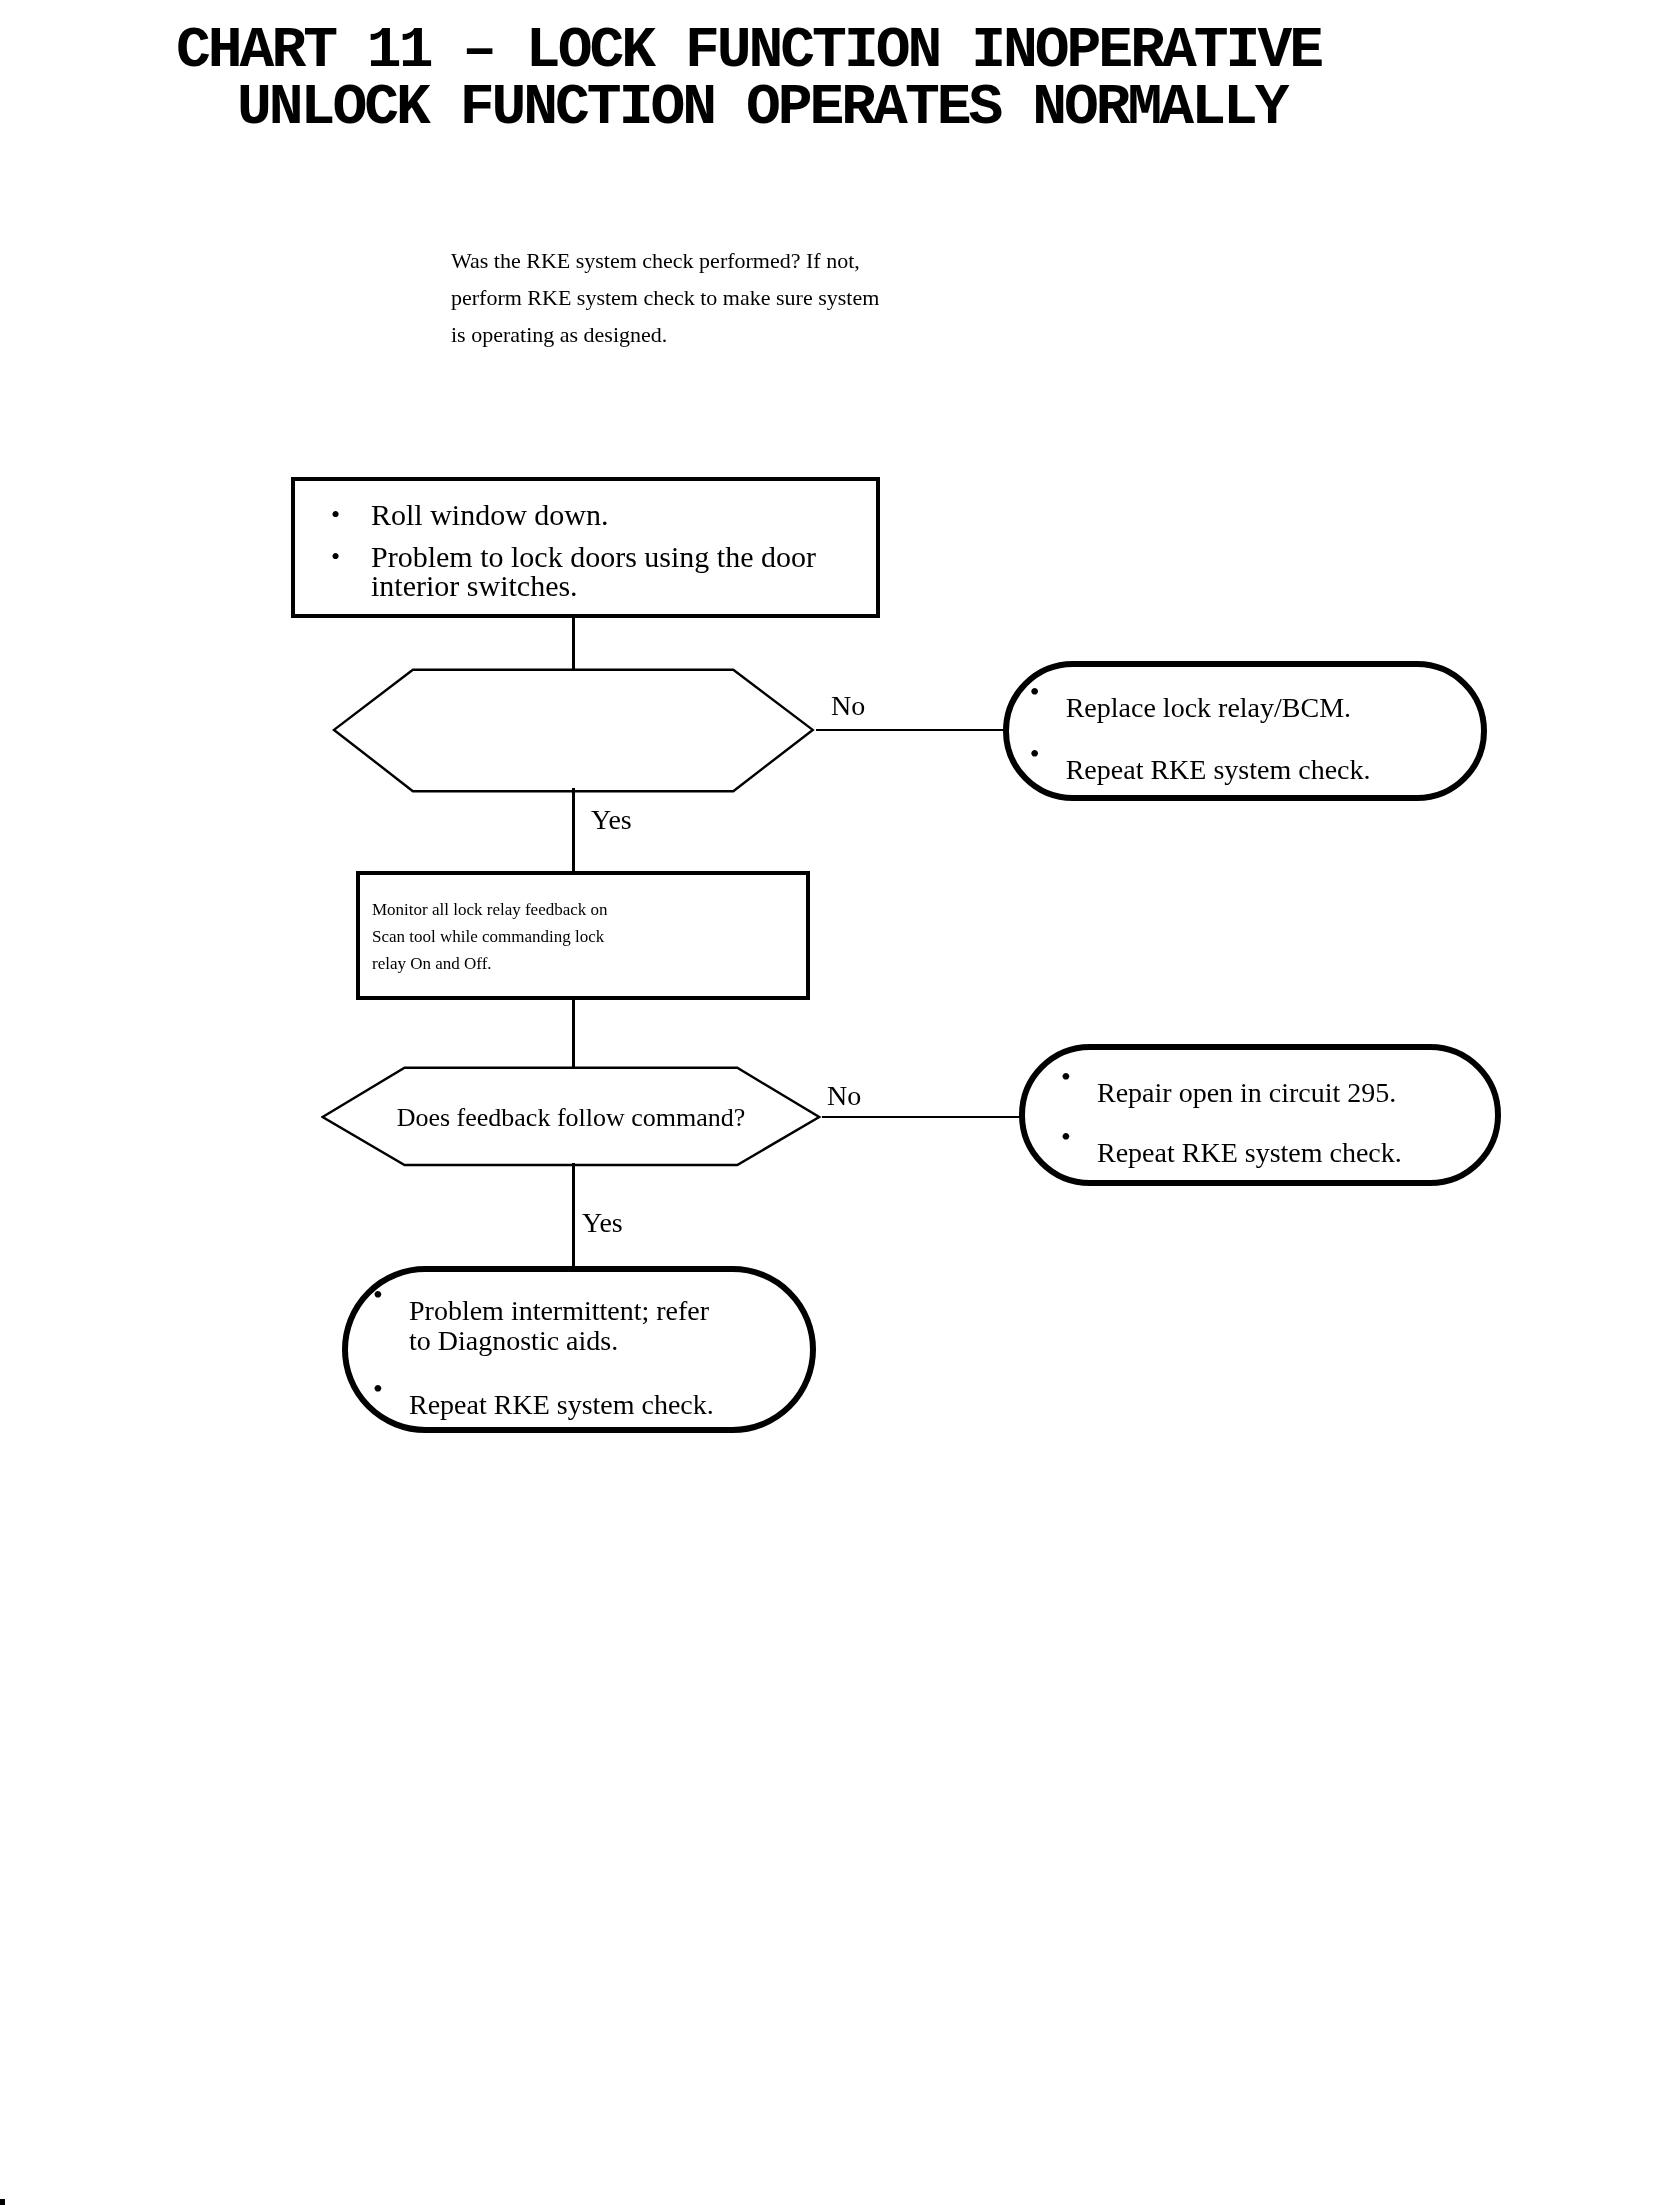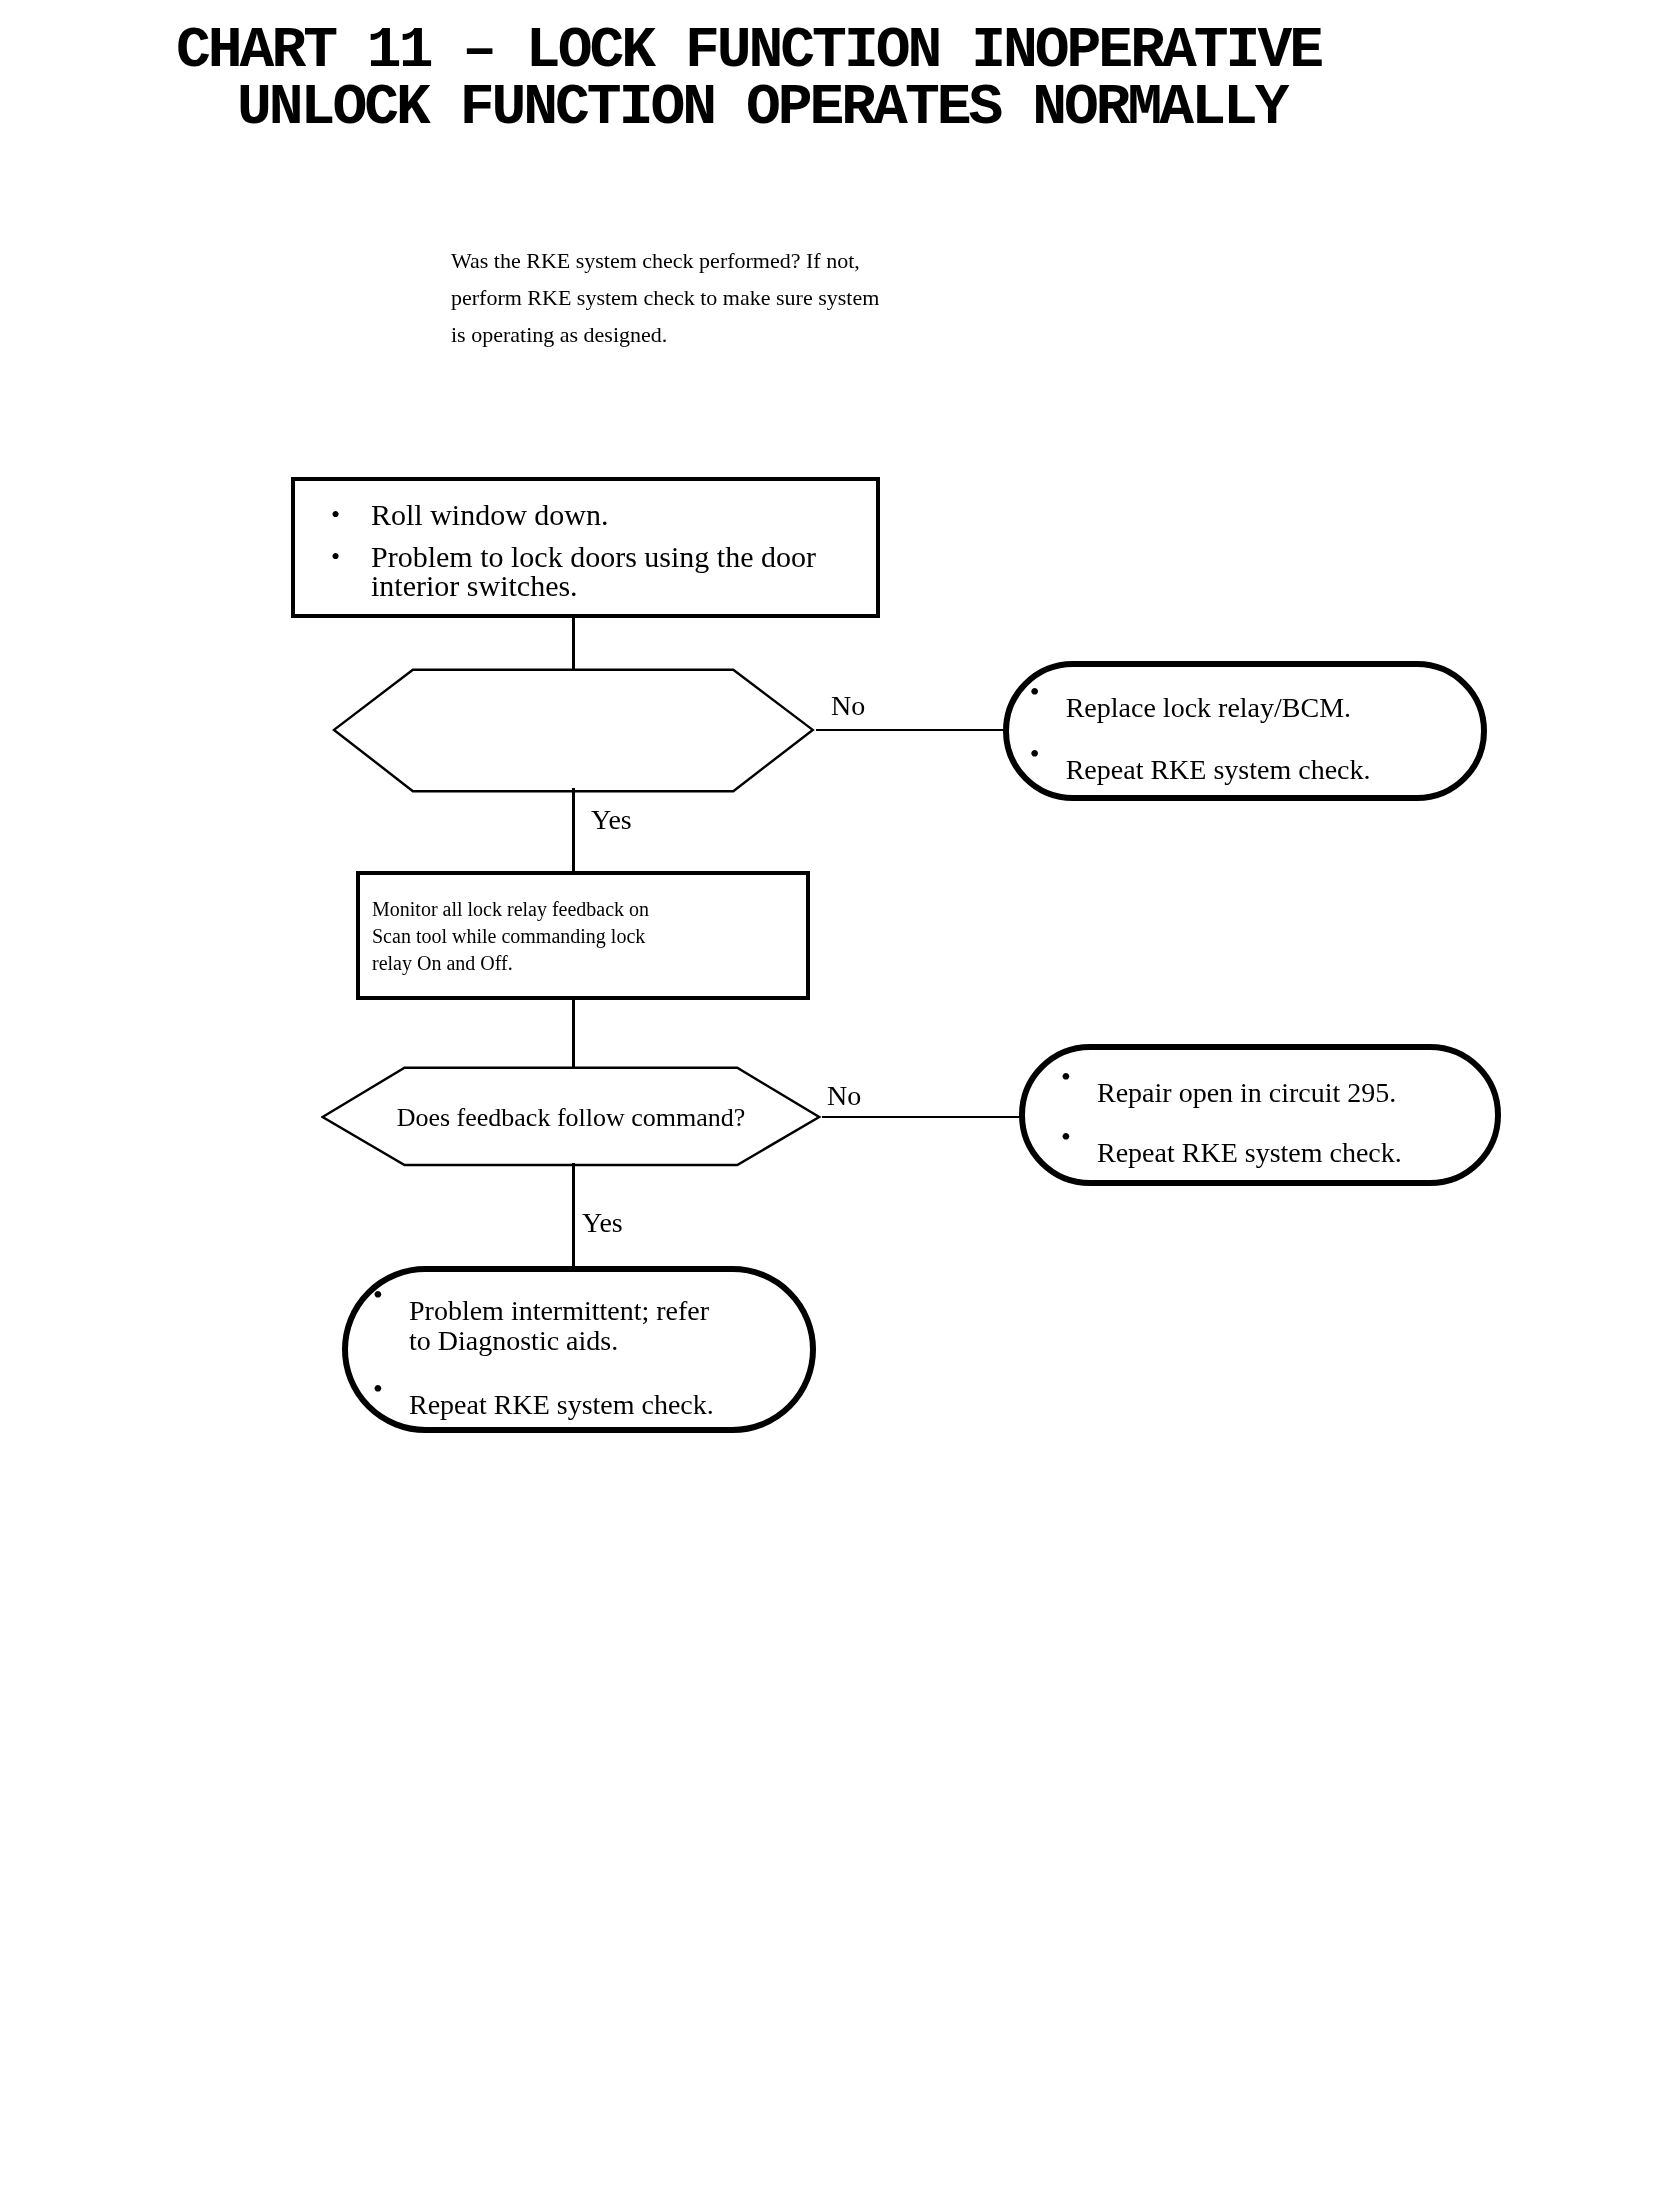--- a/index.html
+++ b/index.html
@@ -1,37 +1,37 @@
 <!DOCTYPE html>
 <html style="font-size:9.7px"><head>
 <meta charset="utf-8">
 <style>
   html,body{margin:0;padding:0;background:#ffffff;}
   .page{position:relative;width:1676px;height:2205px;background:#ffffff;color:#000000;
-        font-family:"Liberation Serif",serif;overflow:hidden;border-radius:32px;}
+        font-family:"Liberation Serif",serif;overflow:hidden;}
 
   
   .title{position:absolute;left:176px;top:22px;margin:0;
          font-family:"Liberation Mono",monospace;font-weight:bold;
          font-size:58px;line-height:57px;letter-spacing:-3px;white-space:nowrap;}
   .title .t2{display:block;padding-left:61px;}
 
   
   .intro{position:absolute;left:451px;top:242px;margin:0;
          font-size:22px;line-height:37px;white-space:pre-line;}
 
   
   .rect{position:absolute;box-sizing:border-box;border:4.9px solid #000;background:#fff;}
   .step1{left:291px;top:477px;width:589px;height:141px;padding:19.5px 9.7px 0 36px;}
   .step1 .item{display:flex;align-items:flex-start;}
   .step1 .item + .item{margin-top:14px;}
   .step1 .bullet{width:40px;font-size:26px;line-height:28.6px;}
   .step1 .btext{font-size:30px;line-height:28.6px;white-space:pre-line;}
   .step2{left:356px;top:871px;width:454px;height:129px;padding:20.7px 7.3px 0 12px;
-         font-size:20px;line-height:27px;white-space:pre-line;}
+         font-size:17px;line-height:27px;white-space:pre-line;}
 
   
   .hex{position:absolute;}
   .hextext{position:absolute;font-size:26px;line-height:28.6px;white-space:pre-line;}
   .hextext.centered{text-align:center;}
 
   
   .stadium{position:absolute;box-sizing:border-box;border:6.7px solid #000;background:#fff;
            display:flex;flex-direction:column;justify-content:center;}
   .stadium .row{display:flex;align-items:flex-start;}

